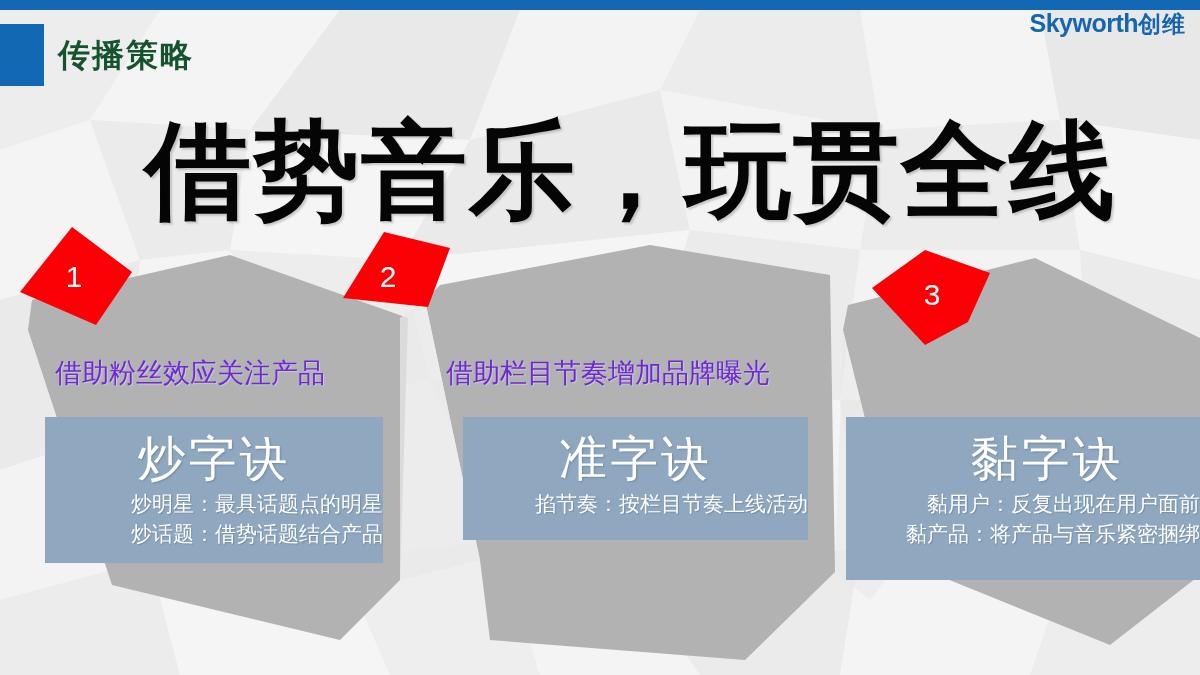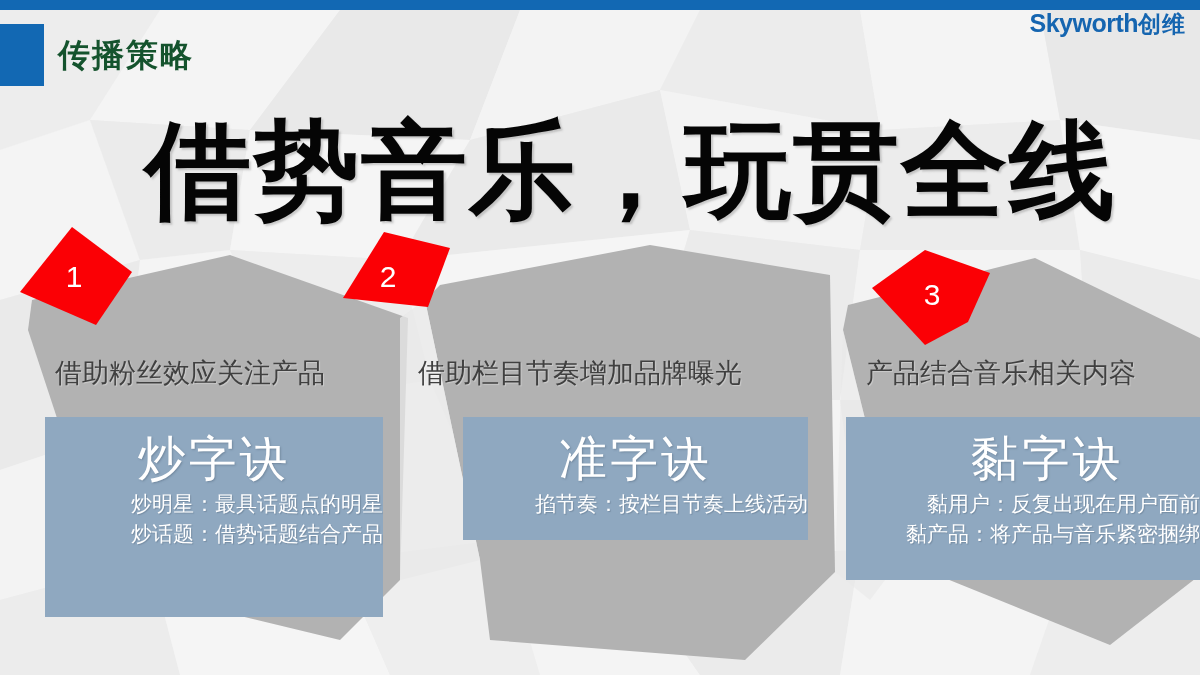--- a/index.html
+++ b/index.html
@@ -52,21 +52,21 @@
     letter-spacing:2px; line-height:116px;
     white-space:nowrap;
     text-shadow:2px 2px 2px rgba(120,120,120,0.35);
   }
 
   
   #cards-svg { position:absolute; left:0; top:0; width:1200px; height:675px; }
 
   .card-head {
     position:absolute;
-    font-size:27px; color:#404040;
+    font-size:27px; color:#6d28d9;
     white-space:nowrap; line-height:34px;
     text-shadow:1px 1px 1px rgba(255,255,255,0.35);
   }
 
   .card-box {
     position:absolute;
     background:#8fa8c0;
     overflow:hidden;
   }
   .card-box-title {
@@ -166,32 +166,31 @@
     <span>Skyworth</span><span class="cn">创维</span>
   </div>
 
   <div class="main-title">借势音乐，玩贯全线</div>
 
   <div class="badge-num" style="left:54px; top:262px;">1</div>
   <div class="badge-num" style="left:368px; top:262px;">2</div>
   <div class="badge-num" style="left:912px; top:280px;">3</div>
 
   <div class="card-head" style="left:55px; top:356px;">借助粉丝效应关注产品</div>
-  <div class="card-box" style="left:45px; top:417px; width:338px; height:200px;">
+  <div class="card-box" style="left:45px; top:417px; width:338px; height:146px;">
     <div class="card-box-title">炒字诀</div>
     <div class="card-line">炒明星：最具话题点的明星</div>
     <div class="card-line">炒话题：借势话题结合产品</div>
   </div>
 
-  <div class="card-head" style="left:418px; top:356px;">借助栏目节奏增加品牌曝光</div>
+  <div class="card-head" style="left:446px; top:356px;">借助栏目节奏增加品牌曝光</div>
   <div class="card-box" style="left:463px; top:417px; width:345px; height:123px;">
     <div class="card-box-title">准字诀</div>
     <div class="card-line">掐节奏：按栏目节奏上线活动</div>
   </div>
 
-  <div class="card-head" style="left:866px; top:356px;">产品结合音乐相关内容</div>
   <div class="card-box" style="left:846px; top:417px; width:354px; height:163px;padding-left:48px;">
     <div class="card-box-title">黏字诀</div>
     <div class="card-line">黏用户：反复出现在用户面前</div>
     <div class="card-line">黏产品：将产品与音乐紧密捆绑</div>
   </div>
 
 </div>
 
 </body></html>

